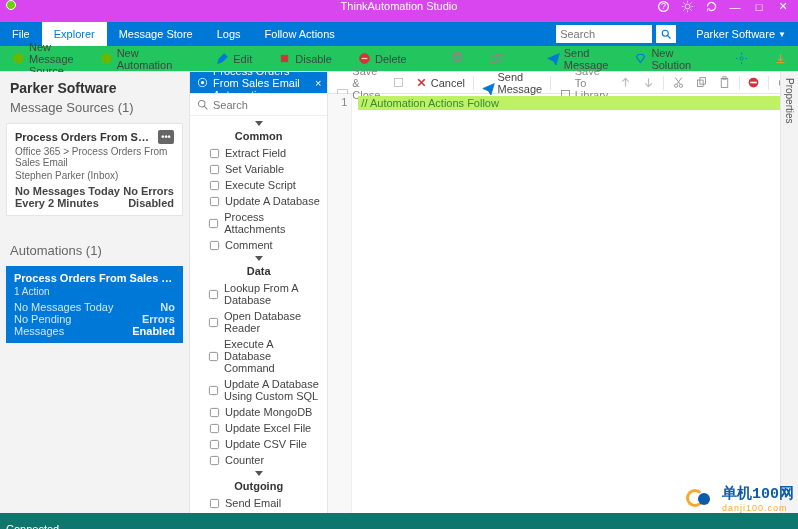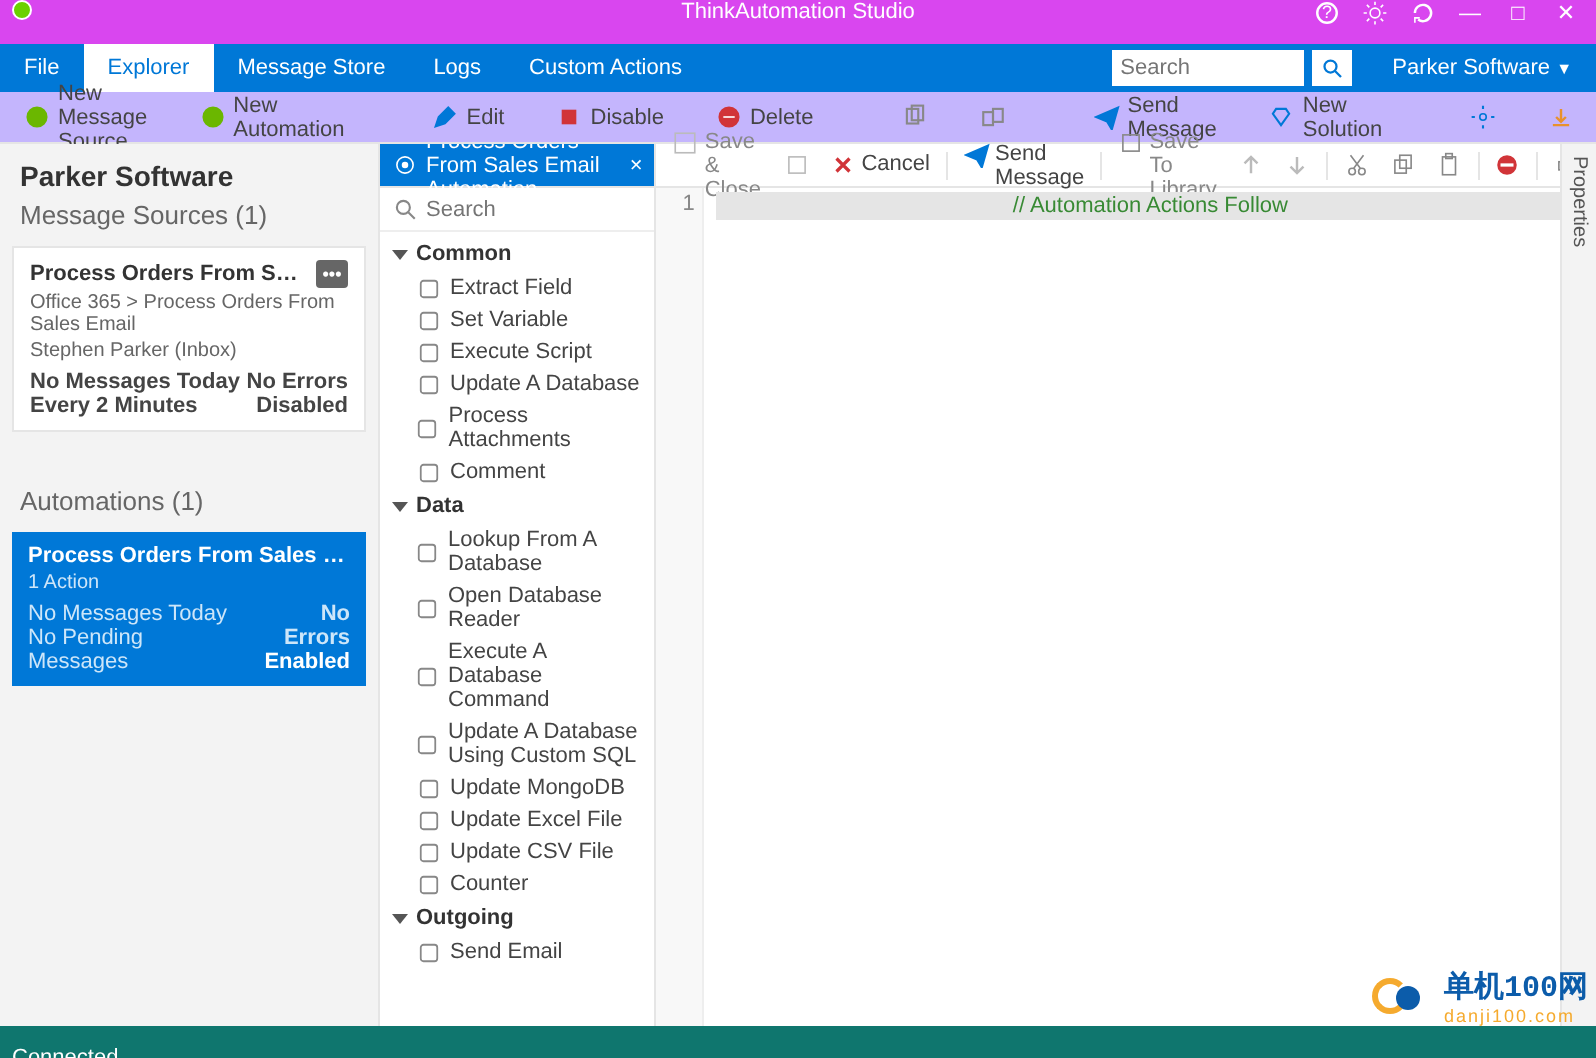--- a/index.html
+++ b/index.html
@@ -11,21 +11,21 @@
 .titlebar .win-controls span{cursor:pointer;width:14px;text-align:center;}
 .ico{display:inline-flex;width:13px;height:13px;align-items:center;justify-content:center;}
 .ico svg{width:13px;height:13px;}
 .menubar{height:24px;background:#0078d7;color:#fff;display:flex;align-items:stretch;}
 .menubar .mitem{padding:0 12px;display:flex;align-items:center;cursor:pointer;}
 .menubar .mitem.active{background:#fff;color:#0078d7;}
 .menubar .spacer{flex:1;}
 .menubar input.search{width:96px;height:18px;margin:3px 4px;border:none;padding:0 4px;font-size:11px;color:#888;}
 .menubar .srch-ico{width:20px;height:18px;background:#fff;margin:3px 8px 3px 0;display:flex;align-items:center;justify-content:center;}
 .menubar .user{padding:0 12px;display:flex;align-items:center;}
-.toolbar{height:26px;background:#c4b5fd;border-bottom:1px solid #e5e5e5;display:flex;align-items:center;padding:0 6px;gap:14px;}
+.toolbar{height:26px;background:#22c55e;border-bottom:1px solid #e5e5e5;display:flex;align-items:center;padding:0 6px;gap:14px;}
 .toolbar .tbtn{display:flex;align-items:center;gap:4px;padding:0 6px;height:22px;cursor:pointer;color:#444;}
 .toolbar .sep{width:1px;height:18px;background:#e5e5e5;margin:0 2px;}
 .tgreen svg{stroke:#6bb700;fill:#6bb700;}
 .tblue svg{stroke:#0078d7;fill:#0078d7;}
 .tred svg{stroke:#d13438;fill:#d13438;}
 .torange svg{stroke:#e8912d;fill:#e8912d;}
 .tgray svg{stroke:#888;fill:none;}
 .main{display:flex;height:441px;}
 .sidebar{width:190px;background:#f3f3f3;border-right:1px solid #e5e5e5;display:flex;flex-direction:column;}
 .sb-title{font-size:14px;font-weight:600;color:#333;padding:8px 10px 2px;}
@@ -42,38 +42,38 @@
 .card-sel .row2{font-size:10px;margin-top:2px;color:#cde6f9;}
 .card-sel .row3{display:flex;justify-content:space-between;font-size:10px;margin-top:4px;color:#cde6f9;}
 .card-sel .row3 .r{text-align:right;font-weight:600;}
 .center{width:186px;background:#fff;border-right:1px solid #e5e5e5;display:flex;flex-direction:column;overflow:hidden;}
 .tabbar{height:22px;background:#f3f3f3;display:flex;align-items:stretch;border-bottom:1px solid #e5e5e5;}
 .tab{background:#0078d7;color:#fff;display:flex;align-items:center;padding:0 6px;gap:4px;font-size:10px;}
 .tab .tx{width:12px;text-align:center;cursor:pointer;}
 .searchrow{height:22px;display:flex;align-items:center;padding:0 6px;border-bottom:1px solid #eee;color:#888;}
 .searchrow input{border:none;outline:none;flex:1;font-size:11px;color:#888;margin-left:4px;}
 .tree{flex:1;overflow-y:auto;padding:2px 0;}
-.tree .grp{padding:3px 6px;font-weight:600;color:#333;display:flex;align-items:center;gap:4px;cursor:pointer;}
+.tree .grp{padding:3px 6px;font-weight:600;color:#333;display:flex;align-items:center;gap:4px;cursor:pointer;flex-direction:column;}
 .tree .grp .tri{display:inline-block;width:0;height:0;border-left:4px solid transparent;border-right:4px solid transparent;border-top:5px solid #555;}
 .tree .leaf{padding:2px 6px 2px 18px;color:#444;display:flex;align-items:center;gap:5px;cursor:pointer;}
 .tree .leaf .lico{width:12px;height:12px;display:inline-flex;align-items:center;justify-content:center;}
 .tree .leaf .lico svg{width:11px;height:11px;stroke:#888;fill:none;stroke-width:1.3;}
 .editor{flex:1;display:flex;flex-direction:column;position:relative;}
 .etoolbar{height:22px;border-bottom:1px solid #e5e5e5;display:flex;align-items:center;padding:0 4px;gap:2px;font-size:10px;color:#888;}
-.etoolbar .eb{display:flex;align-items:flex-start;gap:3px;padding:0 4px;cursor:pointer;}
+.etoolbar .eb{display:flex;align-items:flex-end;gap:3px;padding:0 4px;cursor:pointer;}
 .etoolbar .eb.gre{color:#888;}
 .etoolbar .eb.red .ico svg{stroke:#d13438;}
 .etoolbar .eb.red{color:#444;}
 .etoolbar .eb.blu{color:#444;}
 .etoolbar .eb.blu .ico svg{stroke:#0078d7;fill:#0078d7;}
 .etoolbar .esep{width:1px;height:14px;background:#e5e5e5;margin:0 2px;}
 .ebody{flex:1;display:flex;}
 .gutter{width:24px;background:#f8f8f8;border-right:1px solid #eee;text-align:right;padding:2px 4px;color:#888;font-size:10px;}
 .code{flex:1;padding:2px 6px;font-size:10px;}
-.code .line{background:#e5e5e5;padding:1px 3px;text-align:center;}
+.code .line{background:#bef264;padding:1px 3px;}
 .code .cmt{color:#388a34;}
 .propbar{position:absolute;right:0;top:0;bottom:0;width:18px;background:#f3f3f3;border-left:1px solid #e5e5e5;display:flex;align-items:flex-start;justify-content:center;}
 .propbar span{writing-mode:vertical-rl;font-size:10px;color:#555;margin-top:6px;}
 .statusbar{height:32px;background:#0f766e;color:#fff;font-size:10px;display:flex;align-items:center;padding:0 6px;}
 .watermark{position:absolute;right:4px;bottom:16px;display:flex;align-items:center;gap:4px;opacity:.95;pointer-events:none;}
 .watermark .wlogo{width:32px;height:20px;position:relative;}
 .watermark .wlogo .c1{position:absolute;left:0;top:0;width:18px;height:18px;border:3px solid #f5a623;border-radius:50%;border-right-color:transparent;}
 .watermark .wlogo .c2{position:absolute;left:12px;top:4px;width:12px;height:12px;background:#0054a6;border-radius:50%;}
 .watermark .wt1{font-size:15px;color:#0054a6;font-weight:600;font-family:Liberation Mono, monospace;}
 .watermark .wt2{font-size:9px;color:#f5a623;letter-spacing:1px;}
@@ -107,21 +107,21 @@
     <span>□</span>
     <span>✕</span>
   </div>
 </div>
 
 <div class="menubar">
   <div class="mitem">File</div>
   <div class="mitem active">Explorer</div>
   <div class="mitem">Message Store</div>
   <div class="mitem">Logs</div>
-  <div class="mitem">Custom Actions</div>
+  <div class="mitem">Follow Actions</div>
   <div class="spacer"></div>
   <input class="search" placeholder="Search" style="">
   <div class="srch-ico">
       <svg width="12" height="12" viewBox="0 0 16 16">
         <circle cx="7" cy="7" r="4" fill="none" stroke="#0078d7" stroke-width="1.5"></circle>
         <line x1="10" y1="10" x2="14" y2="14" stroke="#0078d7" stroke-width="1.5"></line>
       </svg>
     </div>
   <div class="user"><span>Parker Software</span>&nbsp;<span style="font-size:8px;">▼</span></div>
 </div>

